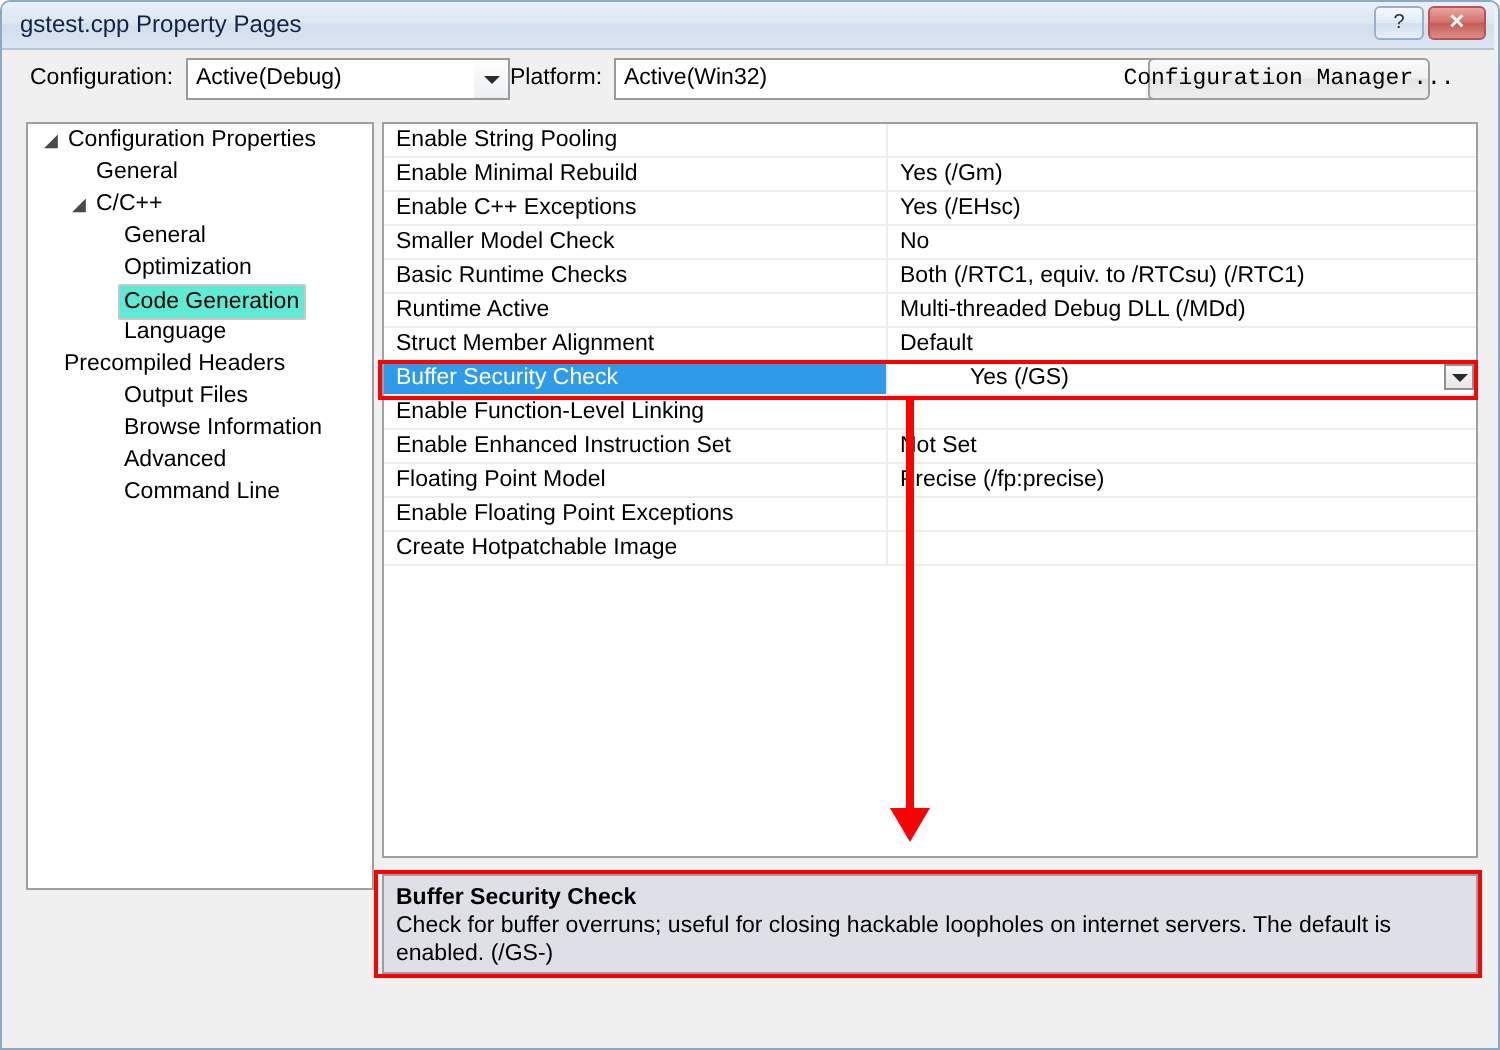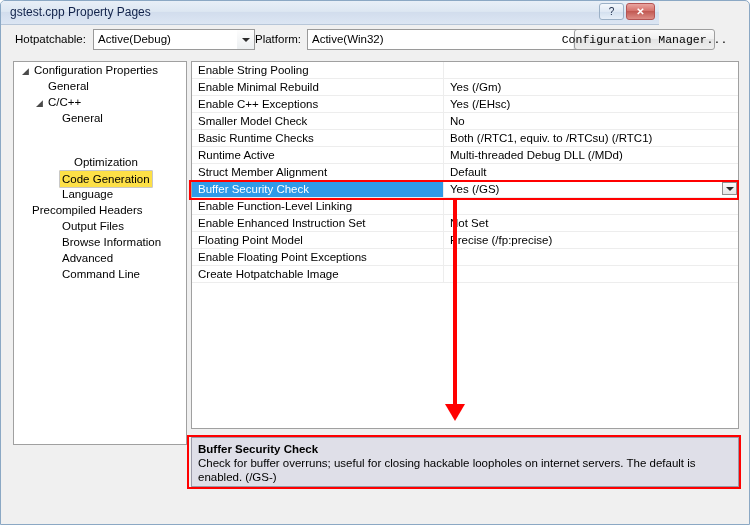--- a/index.html
+++ b/index.html
@@ -26,21 +26,21 @@
     background: #f0f0f0;
     border: 1px solid #8ba8c4;
     border-radius: 5px 5px 0 0;
     overflow: hidden;
   }
 
   
   .titlebar {
     position: absolute;
     left: 0; top: 0;
-    width: 658px;
+    width: 746px;
     height: 24px;
     background: linear-gradient(to bottom, #e8eff7 0%, #dde7f2 45%, #d2dded 50%, #dce6f3 100%);
     border-bottom: 1px solid #b7c6d8;
     box-sizing: border-box;
     padding-left: 27px;
   }
   .title-text {
     position: absolute;
     left: 9px;
     top: 4px;
@@ -139,21 +139,21 @@
     position: relative;
     height: 16px;
     line-height: 16px;
     font-size: 11.5px;
     white-space: nowrap;
     padding-left: 4px;
   }
   .tree-item .txt { display: inline-block; padding: 0 3px; }
   .tree-item.selected .txt {
     border: 1px solid #c8c8c8;
-    background: #fde047;
+    background: #5eead4;
     padding: 0 2px;
     border-radius: 1px;
   }
   .tw {
     display: inline-block;
     width: 11px;
     text-align: center;
     color: #4a4a4a;
     font-size: 9px;
   }
@@ -193,20 +193,21 @@
     overflow: hidden;
   }
   .prow.selected .pname {
     background: #2f9ae8;
     color: #ffffff;
   }
   .prow.selected .pval {
     background: #ffffff;
     color: #000000;
     position: relative;
+    margin-left: 35px;
   }
   .val-caret {
     position: absolute;
     right: 1px; top: 1px;
     width: 15px; height: 13px;
     box-sizing: border-box;
     border: 1px solid #8f8f8f;
     background: linear-gradient(to bottom, #fbfbfb, #e6e6e6);
     display: flex; align-items: center; justify-content: center;
   }
@@ -257,21 +258,21 @@
 
   <div class="titlebar">
     <div class="title-text">gstest.cpp Property Pages</div>
     <div class="tb-buttons">
       <div class="tb-btn">?</div>
       <div class="tb-btn close">✕</div>
     </div>
   </div>
 
   <div class="cfg-row">
-    <div class="lbl" style="left:14px; top:8px;">Hotpatchable:</div>
+    <div class="lbl" style="left:14px; top:8px;">Configuration:</div>
     <div class="combo" style="left:92px; top:4px; width:162px;">
       <span>Active(Debug)</span>
       <span class="arrowbox">
           <span class="caret"></span>
         </span>
     </div>
     <div class="lbl" style="left:254px; top:8px;">Platform:</div>
     <div class="combo" style="left:306px; top:4px; width:284px;">
       <span>Active(Win32)</span>
       <span class="arrowbox">
@@ -279,21 +280,21 @@
         </span>
     </div>
     <div class="btn" style="left:573px; top:4px; width:141px; height:21px;font-family:Liberation Mono, monospace;">Configuration Manager...</div>
   </div>
 
   <div class="tree-panel">
       <div class="tree-item" style="padding-left: 6px;"><span class="tw">◢</span><span class="txt">Configuration Properties</span></div>
       <div class="tree-item" style="padding-left: 20px;"><span class="tw"></span><span class="txt">General</span></div>
       <div class="tree-item" style="padding-left: 20px;"><span class="tw">◢</span><span class="txt">C/C++</span></div>
       <div class="tree-item" style="padding-left: 34px;"><span class="tw"></span><span class="txt">General</span></div>
-      <div class="tree-item" style="padding-left: 46px; margin-top: 28px;"><span class="tw"></span><span class="txt">Optimization</span></div>
+      <div class="tree-item" style="padding-left: 34px;"><span class="tw"></span><span class="txt">Optimization</span></div>
       <div class="tree-item selected" style="padding-left: 34px;"><span class="tw"></span><span class="txt">Code Generation</span></div>
       <div class="tree-item" style="padding-left: 34px;"><span class="tw"></span><span class="txt">Language</span></div>
       <div class="tree-item" style=""><span class="tw"></span><span class="txt">Precompiled Headers</span></div>
       <div class="tree-item" style="padding-left: 34px;"><span class="tw"></span><span class="txt">Output Files</span></div>
       <div class="tree-item" style="padding-left: 34px;"><span class="tw"></span><span class="txt">Browse Information</span></div>
       <div class="tree-item" style="padding-left: 34px;"><span class="tw"></span><span class="txt">Advanced</span></div>
       <div class="tree-item" style="padding-left: 34px;"><span class="tw"></span><span class="txt">Command Line</span></div>
     </div>
 
   <div class="grid-panel">

